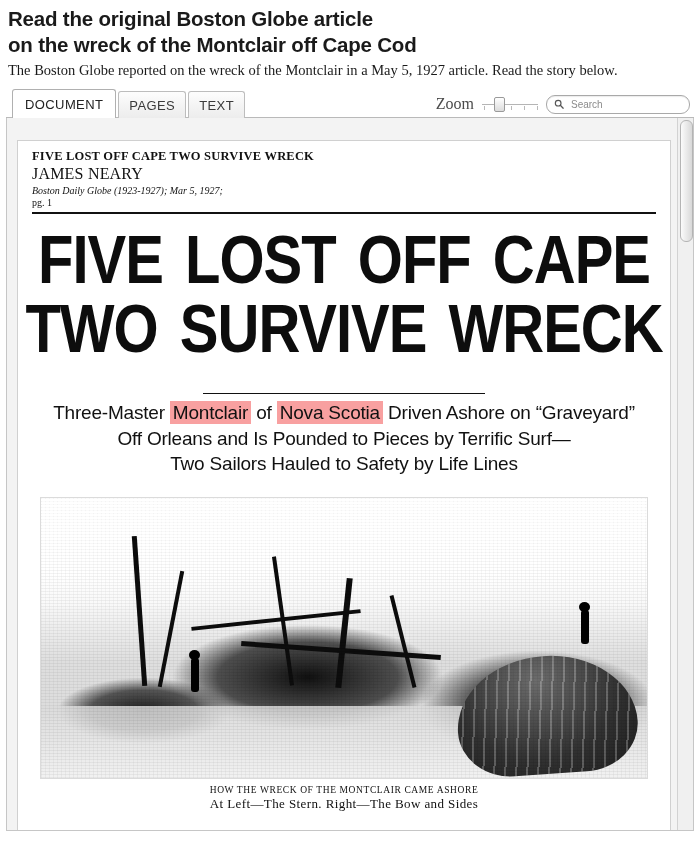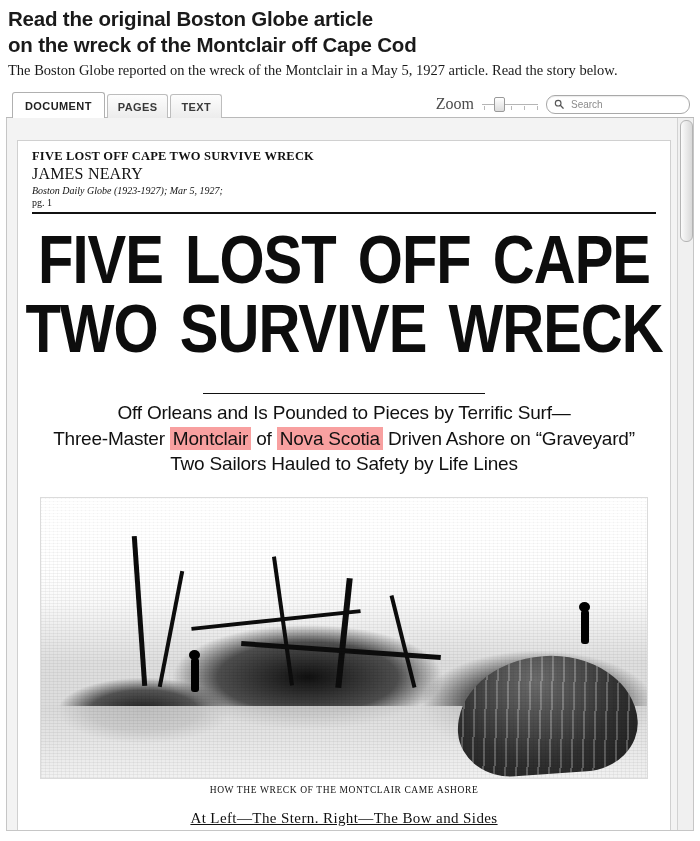--- a/index.html
+++ b/index.html
@@ -53,29 +53,29 @@
   .tabs {
     display: flex;
     align-items: flex-end;
     gap: 0px;
     padding-left: 6px;
   }
   .tab {
     border: 1px solid #bdbdbd;
     border-bottom: none;
     background: linear-gradient(#fdfdfd, #ececec);
-    font-size: 11px;
+    font-size: 13px;
     letter-spacing: .4px;
     color: #3a3a3a;
     padding: 6px 10px 5px 10px;
     margin-right: 2px;
     border-radius: 3px 3px 0 0;
     position: relative;
     top: 1px;
-    font-weight: bold;
+    font-weight: normal;
     cursor: default;
   }
   .tab.active {
     background: #ffffff;
     color: #222;
     border-color: #b0b0b0;
     padding: 7px 12px 6px 12px;
     box-shadow: 0 -1px 0 #fff inset;
   }
 
@@ -352,24 +352,23 @@
     color: #111;
     margin-top: 6px;
   }
   .caption .c1 {
     display: block;
     font-size: 9.5px;
     letter-spacing: .6px;
   }
   .caption .c2 {
     display: block;
-    font-size: 15px;
+    font-size: 13px;
     letter-spacing: .4px;
-    margin-top: 15px;
-    text-decoration: underline;
+    margin-top: 1px;
   }
 </style>
 </head>
 <body>
 
 <div class="page-head">
   <h1>
     <span>Read the original Boston Globe article</span>
     <span class="l2">on the wreck of the Montclair off Cape Cod</span>
   </h1>
@@ -424,22 +423,22 @@
       <div class="rule"></div>
 
       <div class="headline">
         <span class="h-l1">FIVE LOST OFF CAPE</span>
         <span class="h-l2">TWO SURVIVE WRECK</span>
       </div>
 
       <div class="subrule"></div>
 
       <div class="deck">
+        <span class="dl"><span>Three-Master </span><span class="hl">Montclair</span><span> of </span><span class="hl">Nova  Scotia</span><span> Driven Ashore  on “Graveyard”</span></span>
         <span class="dl">Off Orleans and Is Pounded to Pieces by Terrific Surf—</span>
-        <span class="dl"><span>Three-Master </span><span class="hl">Montclair</span><span> of </span><span class="hl">Nova  Scotia</span><span> Driven Ashore  on “Graveyard”</span></span>
         <span class="dl">Two Sailors Hauled to Safety by Life Lines</span>
       </div>
 
       <div class="photo-wrap">
         <div class="photo">
           <div class="sky"></div>
           <div class="beach"></div>
           <div class="mast m1"></div>
           <div class="mast m2"></div>
           <div class="mast m3"></div>

